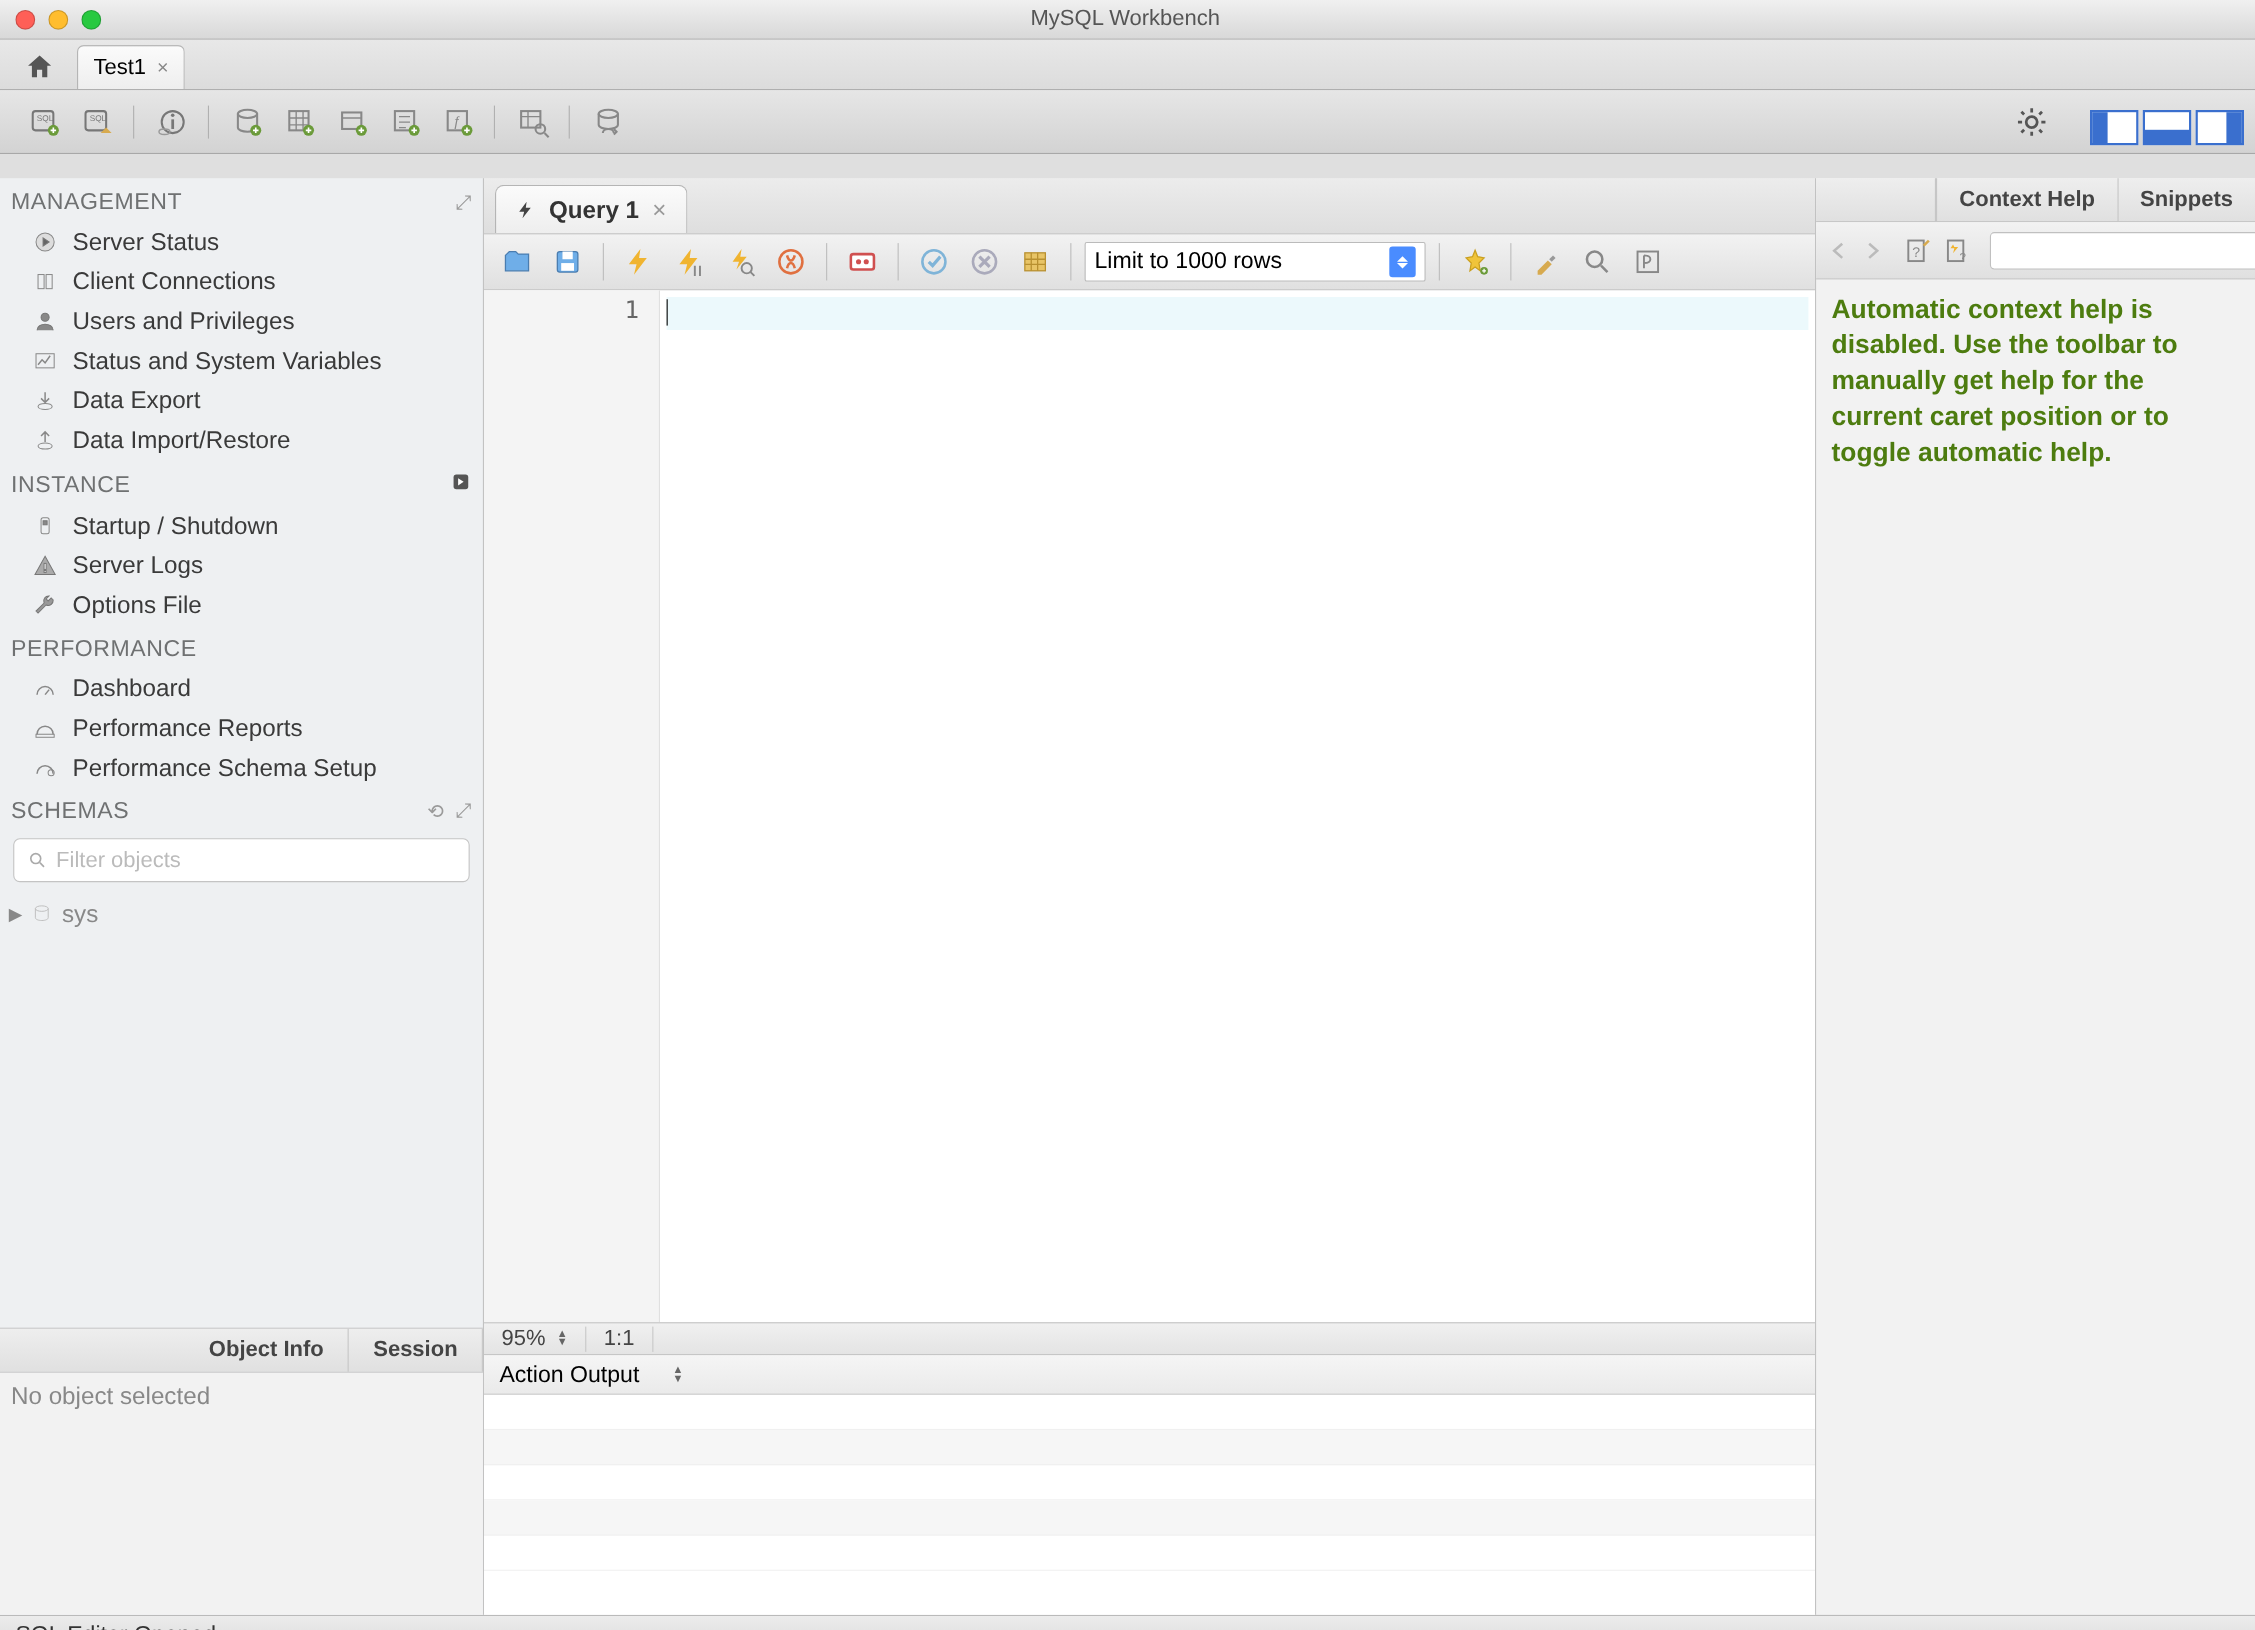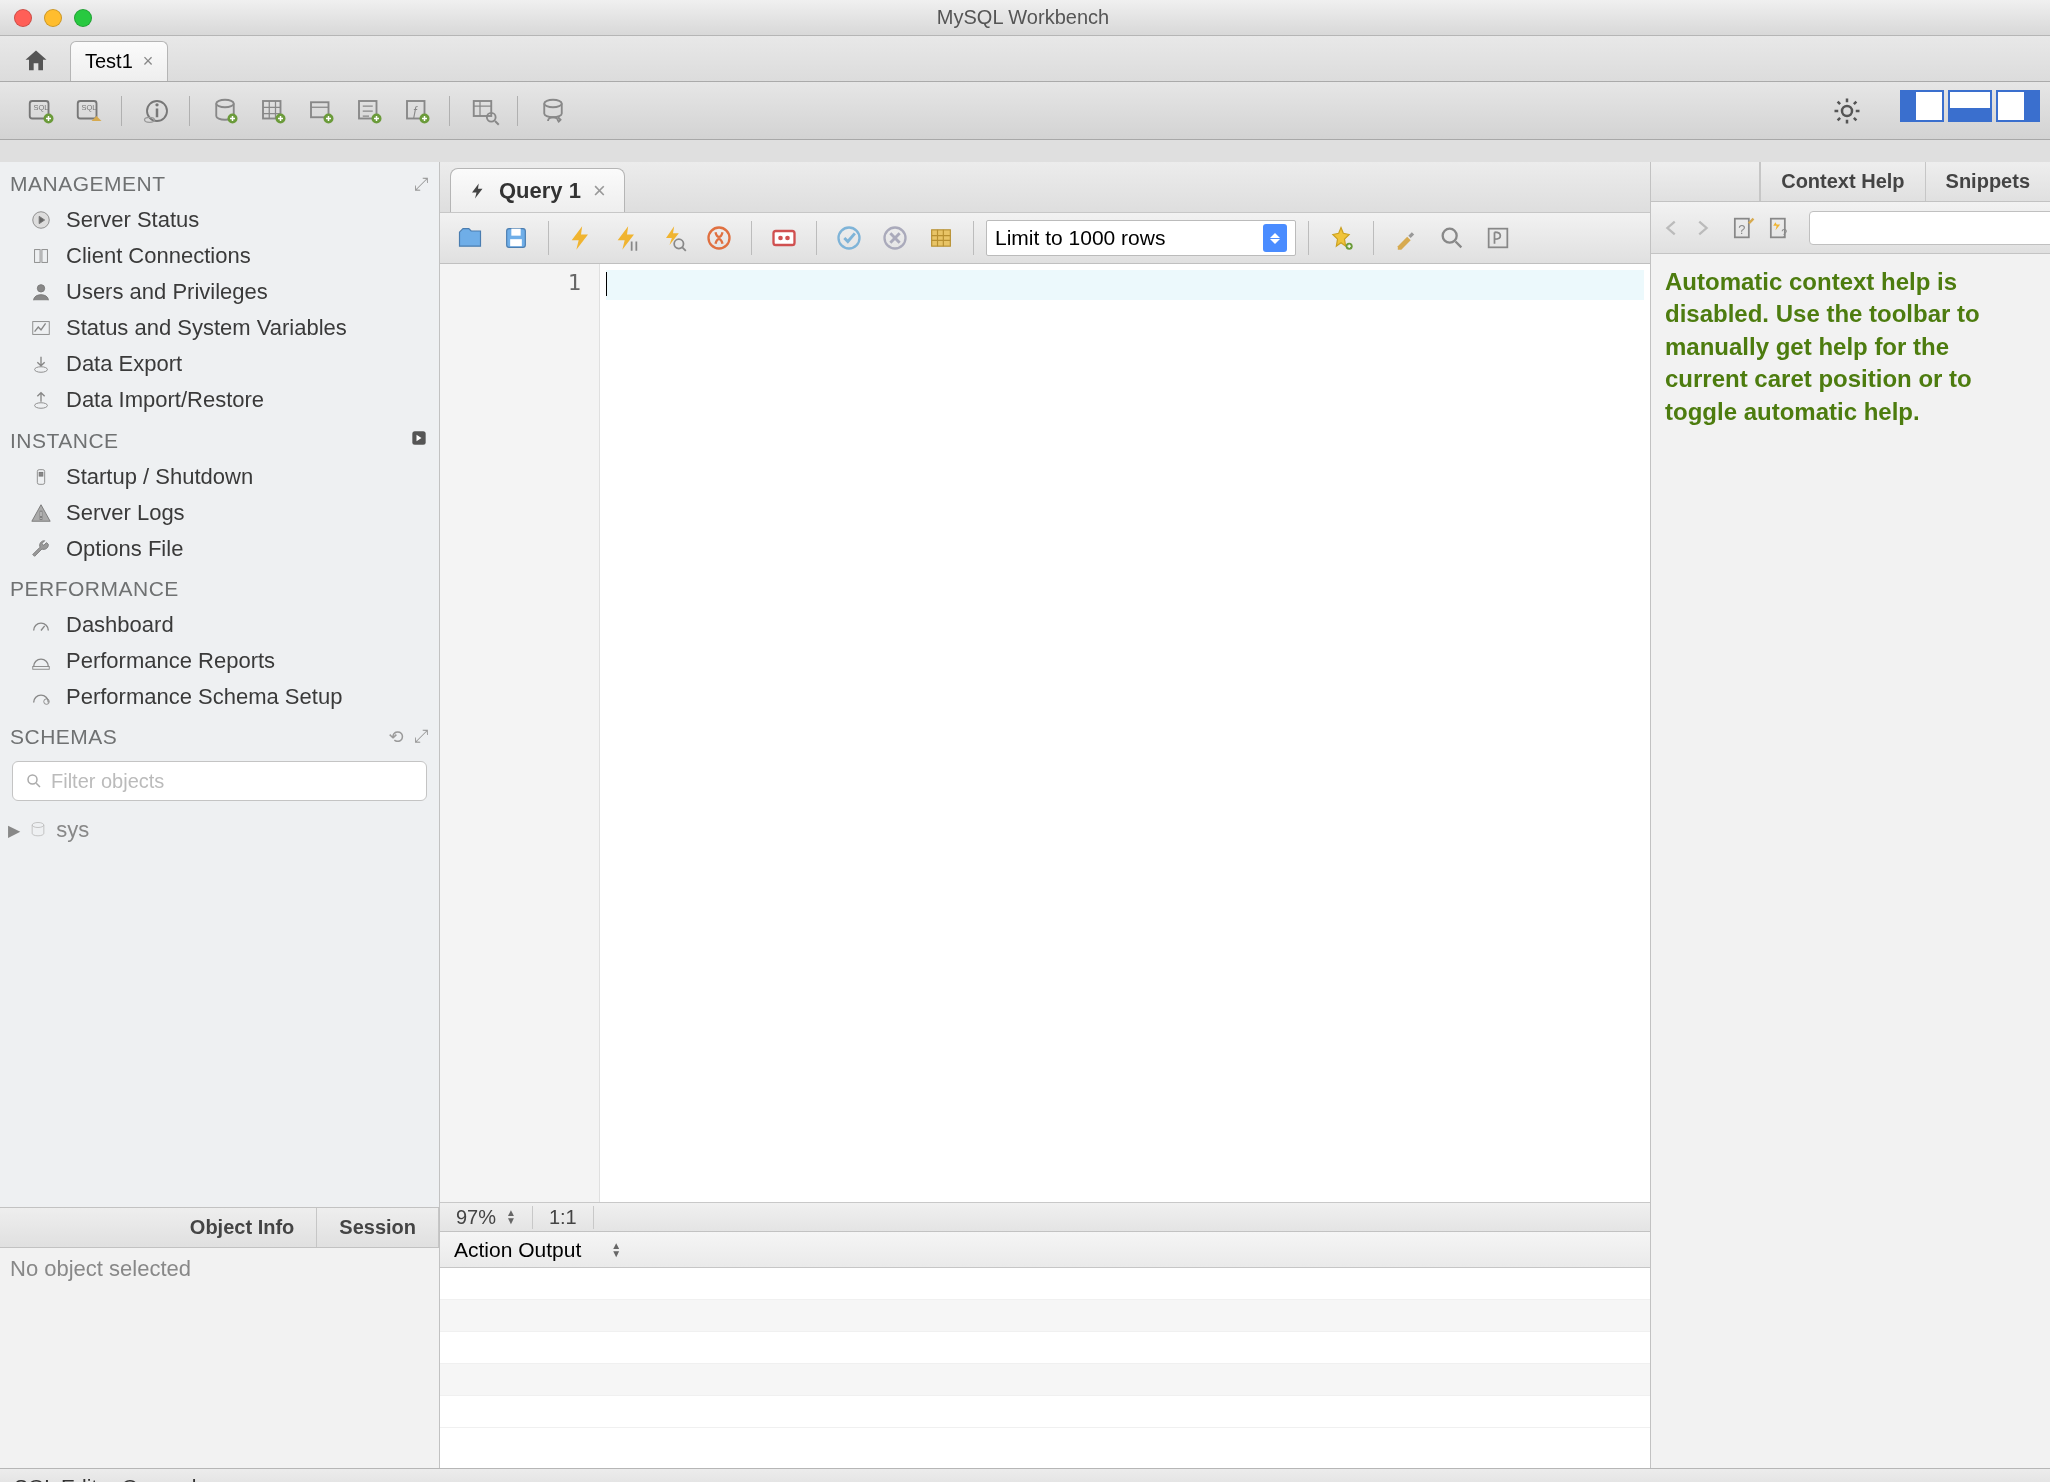--- a/index.html
+++ b/index.html
@@ -13,21 +13,21 @@
 .titlebar .title { position:absolute; left:0; right:4px; text-align:center; color:#555; font-size:20px;}
 
 
 .conn-tabs { height: 46px; background: linear-gradient(#e8e8e8,#dcdcdc); display:flex; align-items:flex-end; padding-left:12px; border-bottom:1px solid #aaa;}
 .home-tab { width:48px; height:40px; display:flex; align-items:center; justify-content:center; margin-right:10px;}
 .conn-tab { height:40px; background:linear-gradient(#fbfbfb,#eee); border:1px solid #b5b5b5; border-bottom:none; border-radius:6px 6px 0 0; padding:0 14px; display:flex; align-items:center; gap:10px;}
 .conn-tab .close { color:#888; font-size:18px;}
 
 
 .main-toolbar { height:58px; background:linear-gradient(#e6e6e6,#d3d3d3); border-bottom:1px solid #a8a8a8; display:flex; align-items:center; padding:0 10px; justify-content:space-between;}
-.tb-left, .tb-right { display:flex; align-items:flex-start; gap:6px;}
+.tb-left, .tb-right { display:flex; align-items:flex-end; gap:6px;}
 .tb-group { display:flex; align-items:center; gap:6px; padding:0 10px; position:relative;}
 .tb-group::after { content:""; position:absolute; right:-2px; top:6px; bottom:6px; width:1px; background:#b0b0b0;}
 .tb-group:last-child::after{display:none;}
 .tb-btn { width:42px; height:42px; display:flex; align-items:center; justify-content:center; border-radius:3px;}
 .tb-btn svg { width:30px; height:30px;}
 
 .panel-toggles { display:flex; gap:4px; }
 .panel-toggle { width:44px; height:32px; border:2px solid #3a6fce; background:#fff; display:flex; }
 .panel-toggle .fill { background:#3a6fce; }
 .pt-left .fill{width:35%;height:100%;} .pt-left .rest{flex:1;}
@@ -539,21 +539,21 @@
       <div class="gutter">
           <div>1</div>
         </div>
       <div class="code">
         <div class="line current"><span class="cursor"></span></div>
       </div>
     </div>
 
     <div class="editor-status">
       <div class="seg">
-        <span>97%</span>
+        <span>95%</span>
           <span class="updown">
             <span>▲</span>
             <span>▼</span>
           </span>
       </div>
       <div class="seg">1:1</div>
     </div>
 
     <div class="output-header">
       <span>Action Output</span>

